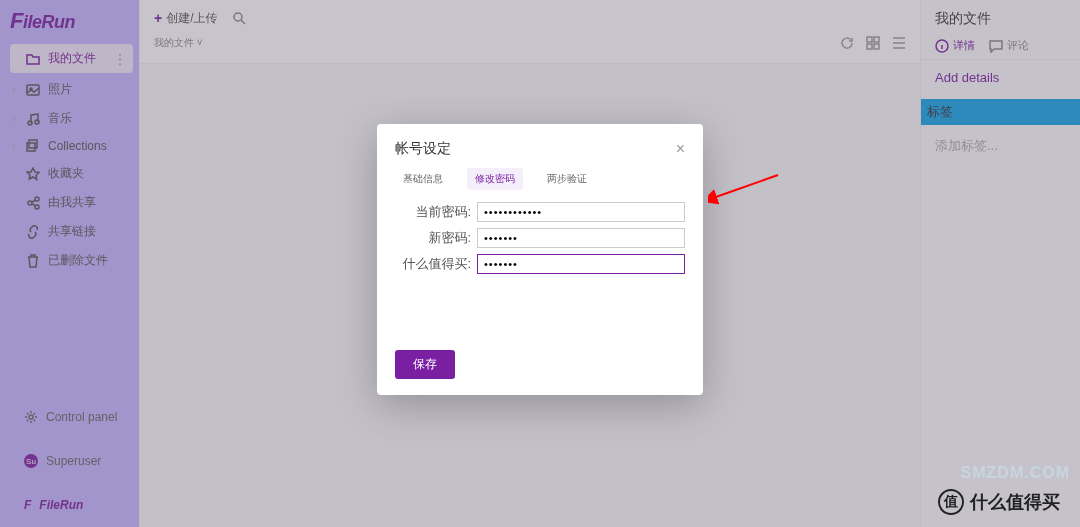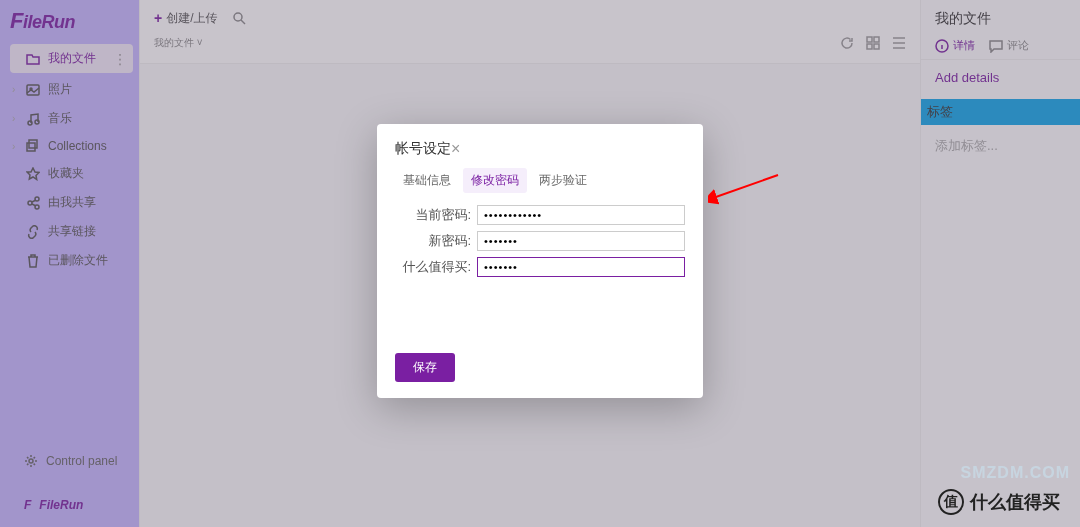--- a/index.html
+++ b/index.html
@@ -30,23 +30,23 @@
 .right-title { padding: 10px 14px; font-size: 14px; color: #333; }
 .right-tabs { display: flex; gap: 14px; padding: 0 14px 6px; font-size: 11px; border-bottom: 1px solid #eee; }
 .right-tab { display: flex; gap: 4px; align-items: center; color: #888; cursor: pointer; }
 .right-tab.active { color: #7a1fa2; }
 .right-body { padding: 10px 14px; font-size: 13px; }
 .add-details { color: #7a1fa2; cursor: pointer; padding-bottom: 10px; }
 .tags-label { background: #0ea5e9; padding: 4px 6px; margin: 4px -14px; }
 .add-tags { color: #aaa; padding-top: 8px; }
 .overlay { position: absolute; inset: 0; background: rgba(100, 90, 110, 0.35); display: flex; align-items: flex-start; justify-content: center; padding-top: 124px; }
 .dialog { width: 326px; background: #fff; border-radius: 4px; box-shadow: 0 10px 40px rgba(0,0,0,0.25); padding: 0; position: relative; }
-.dialog-header { padding: 16px 18px 10px; font-size: 14px; color: #333; display: flex; align-items: center; }
+.dialog-header { padding: 16px 18px 10px; font-size: 14px; color: #333; display: flex; justify-content: space-between; align-items: center; }
 .close-x { color: #999; cursor: pointer; font-size: 16px; }
-.dialog-tabs { display: flex; gap: 4px; padding: 0 18px; font-size: 12px; }
+.dialog-tabs { display: flex; gap: 16px; padding: 0 18px; font-size: 10px; }
 .dtab { padding: 4px 8px; color: #666; cursor: pointer; }
 .dtab.active { color: #7a1fa2; background: #f5eefb; border-radius: 3px; }
 .dialog-body { padding: 12px 18px 60px; }
 .field-row { display: flex; align-items: center; margin-bottom: 6px; gap: 6px; }
 .field-row label { width: 76px; text-align: right; font-size: 13px; color: #555; }
 .field-row input { flex: 1; height: 20px; border: 1px solid #ccc; padding: 0 6px; font-size: 11px; letter-spacing: 1px; }
 .field-row input.focused { border-color: #7a1fa2; }
 .dialog-footer { padding: 10px 18px 16px; }
 .save-btn { background: #7a1fa2; color: #fff; border: none; padding: 6px 18px; border-radius: 3px; font-size: 12px; cursor: pointer; }
 .arrow { position: absolute; top: 170px; left: 708px; pointer-events: none; }
@@ -120,20 +120,24 @@
       </div>
     </div>
     <div class="footer">
       <div class="footer-item">
         <svg class="ico">
             <circle cx="7" cy="7" r="2"></circle>
             <path d="M7 1v2M7 11v2M1 7h2M11 7h2M3 3l1.4 1.4M9.6 9.6L11 11M11 3L9.6 4.4M4.4 9.6L3 11"></path>
           </svg>
         <span>Control panel</span>
       </div>
+      <div class="footer-item user">
+        <span class="avatar">Su</span>
+        <span>Superuser</span>
+      </div>
       <div class="footer-item brand">
         <span style="font-style:italic;color:#7a1fa2;font-weight:bold">F</span>
         <span>FileRun</span>
       </div>
     </div>
   </div>
 
   <div class="main">
     <div class="topbar">
       <div class="create-btn">

